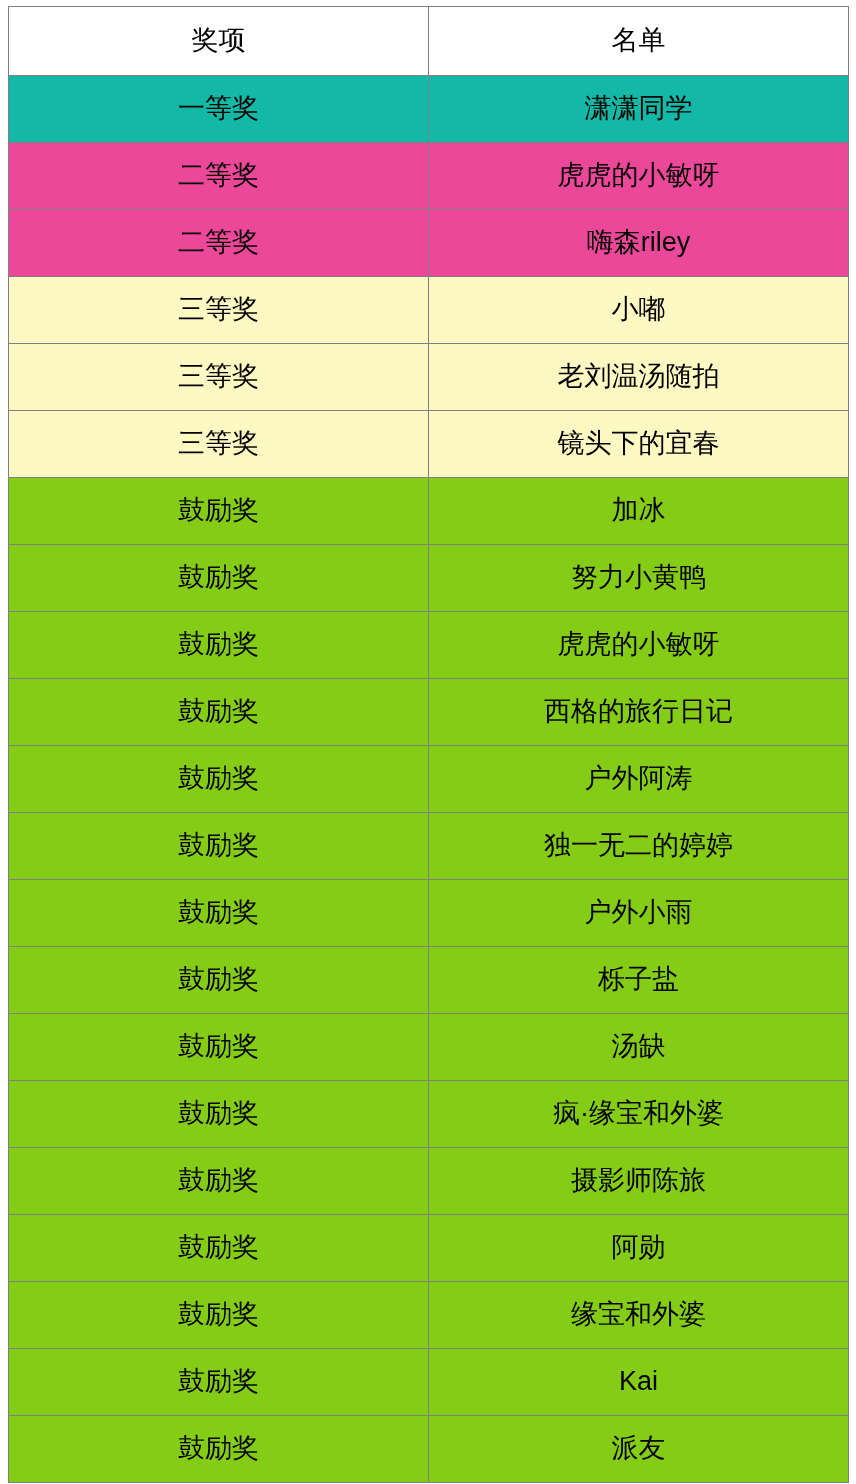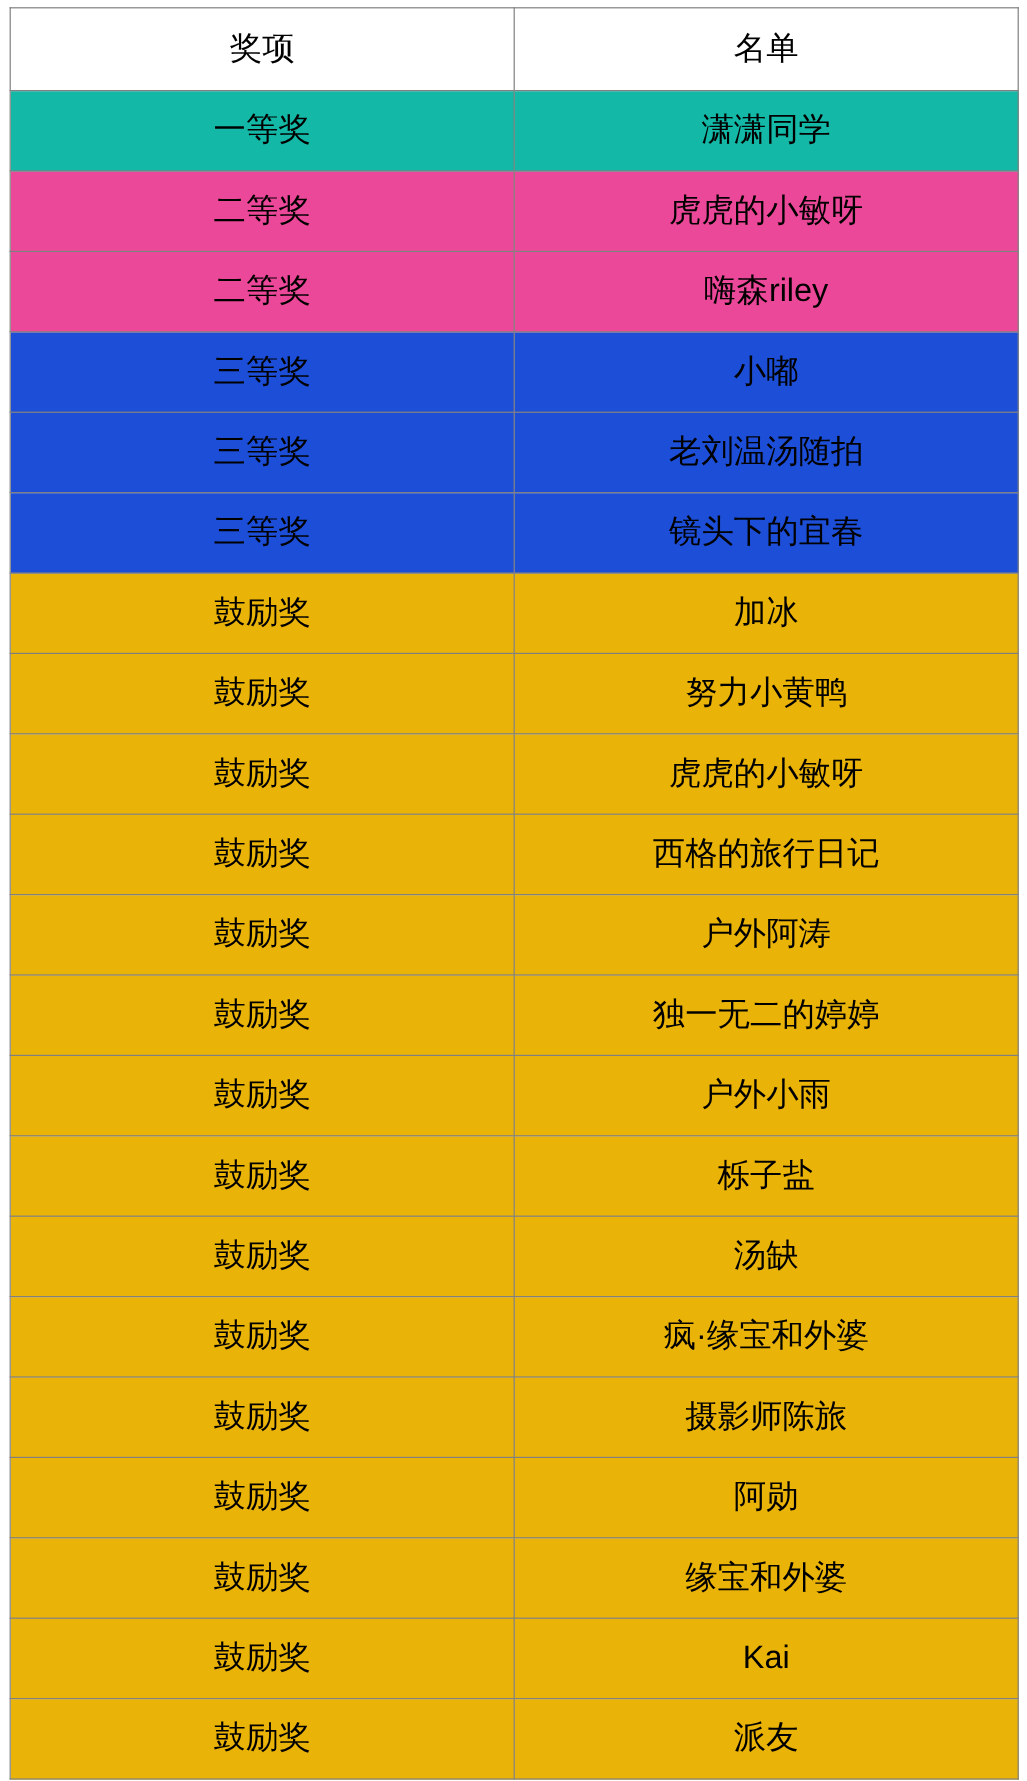--- a/index.html
+++ b/index.html
@@ -35,22 +35,22 @@
     height: 66px;
     padding: 0;
     line-height: 1.1;
   }
   table.award-table col.col-award { width: 420px; }
   table.award-table col.col-name  { width: 420px; }
 
   tr.row-header td { background: #ffffff; height: 68px; }
   tr.tier-first td   { background: #14b8a6; }
   tr.tier-second td  { background: #ec4899; }
-  tr.tier-third td   { background: #1d4ed8; }
-  tr.tier-merit td   { background: #eab308; }
+  tr.tier-third td   { background: #fef9c3; }
+  tr.tier-merit td   { background: #84cc16; }
 </style>
 </head>
 <body>
 
 <div class="sheet">
   <table class="award-table">
     <colgroup>
       <col class="col-award">
       <col class="col-name">
     </colgroup>

